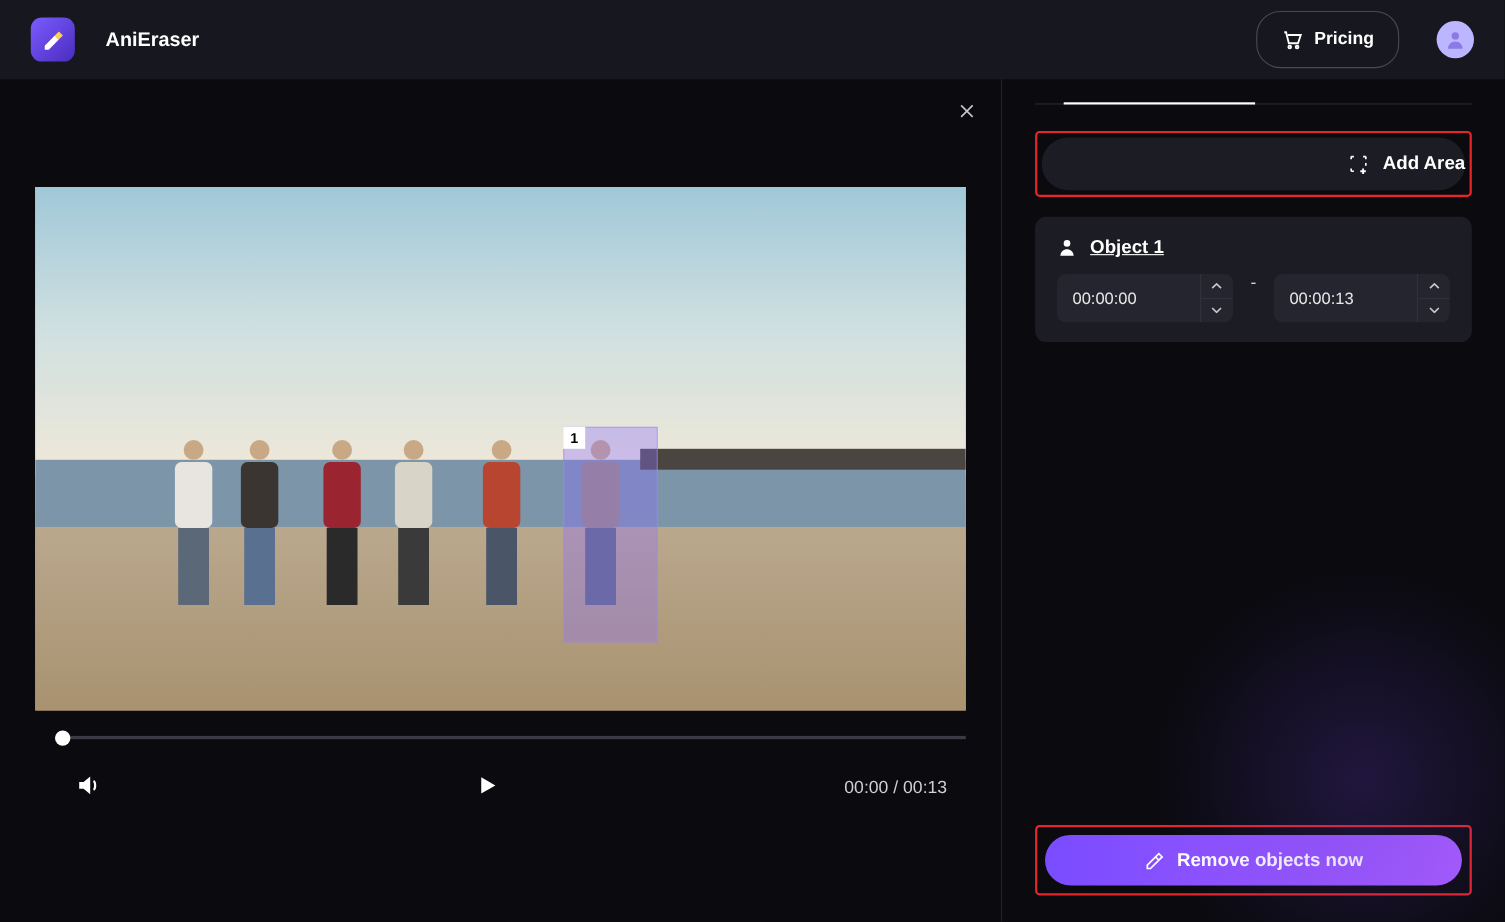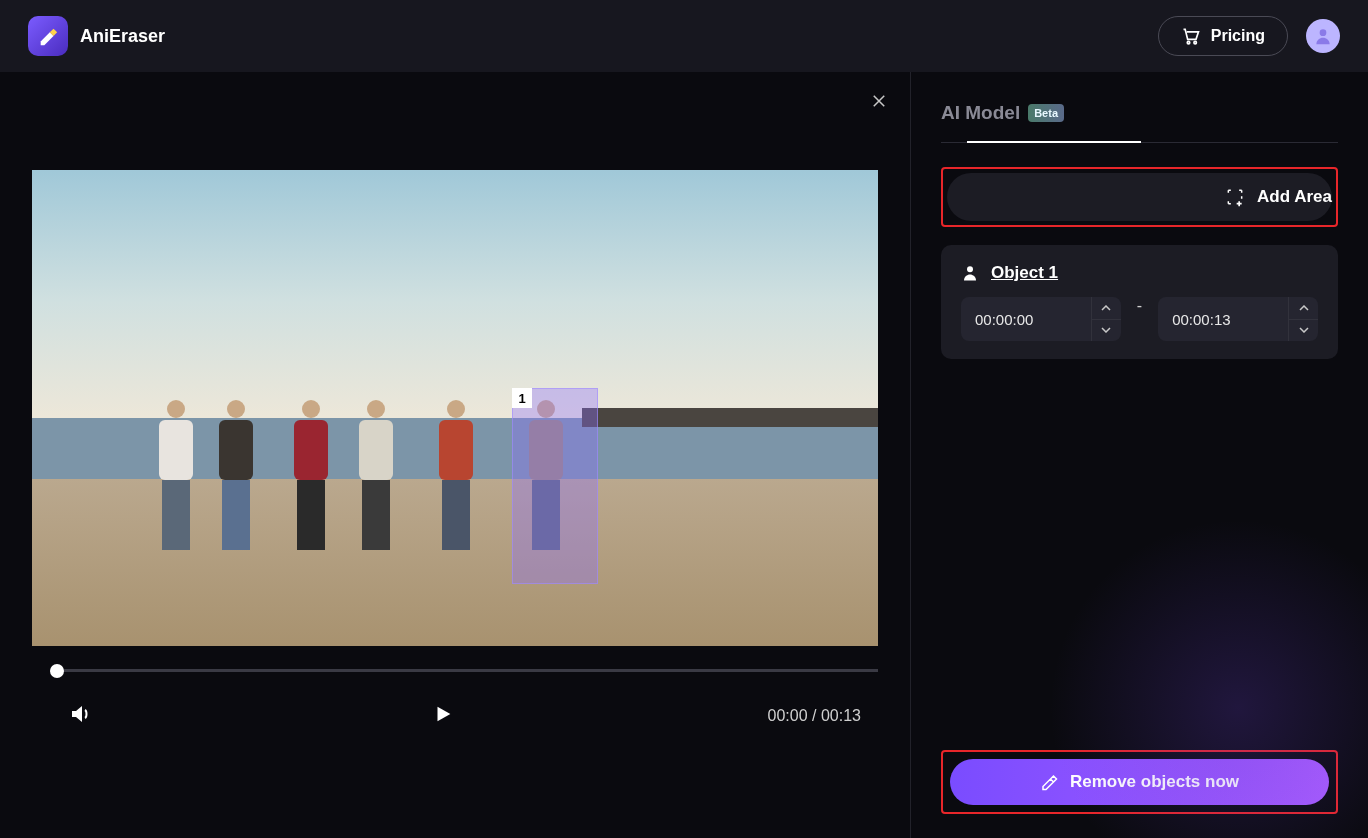--- a/index.html
+++ b/index.html
@@ -9,32 +9,33 @@
   font-family: -apple-system, BlinkMacSystemFont, "Segoe UI", sans-serif;
   color: #fff;
   overflow: hidden;
 }
 .header {
   height: 72px;
   background: #17171f;
   display: flex;
   align-items: center;
   padding: 0 28px;
+  gap: 16px;
 }
 .logo-box {
   width: 40px; height: 40px;
   border-radius: 10px;
   background: linear-gradient(135deg, #7b5cff, #4a2cbf);
   display: flex; align-items: center; justify-content: center;
   margin-right: 12px;
 }
 .app-name { font-size: 18px; font-weight: 600; }
 .header-spacer { flex: 1; }
 .pricing-btn {
-  height: 40px;
+  height: 52px;
   padding: 0 22px;
   border: 1px solid #4a4a55;
   border-radius: 22px;
   background: transparent;
   color: #fff;
   font-size: 16px;
   font-weight: 600;
   display: flex; align-items: center; gap: 10px;
   cursor: pointer;
 }
@@ -308,24 +309,20 @@
         </svg>
       </div>
       <div class="time-display">
         <span>00:00</span> / <span>00:13</span>
       </div>
     </div>
   </div>
 
   <div class="side-panel">
     <div class="tabs">
-      <div class="tab inactive">
-        <span>AI Model</span>
-        <span class="beta-badge">Beta</span>
-      </div>
       <div class="tab-underline"></div>
     </div>
 
     <div class="highlight-box">
       <button class="add-area-btn">
         <svg width="20" height="20" viewBox="0 0 24 24" fill="none" stroke="#fff" stroke-width="1.8">
           <path d="M4 4h3M17 4h3M4 4v3M20 4v3M4 17v3M4 20h3M20 14v-3"></path>
           <path d="M17 17v6M14 20h6" stroke-width="2"></path>
         </svg>
         <span>Add Area</span>

